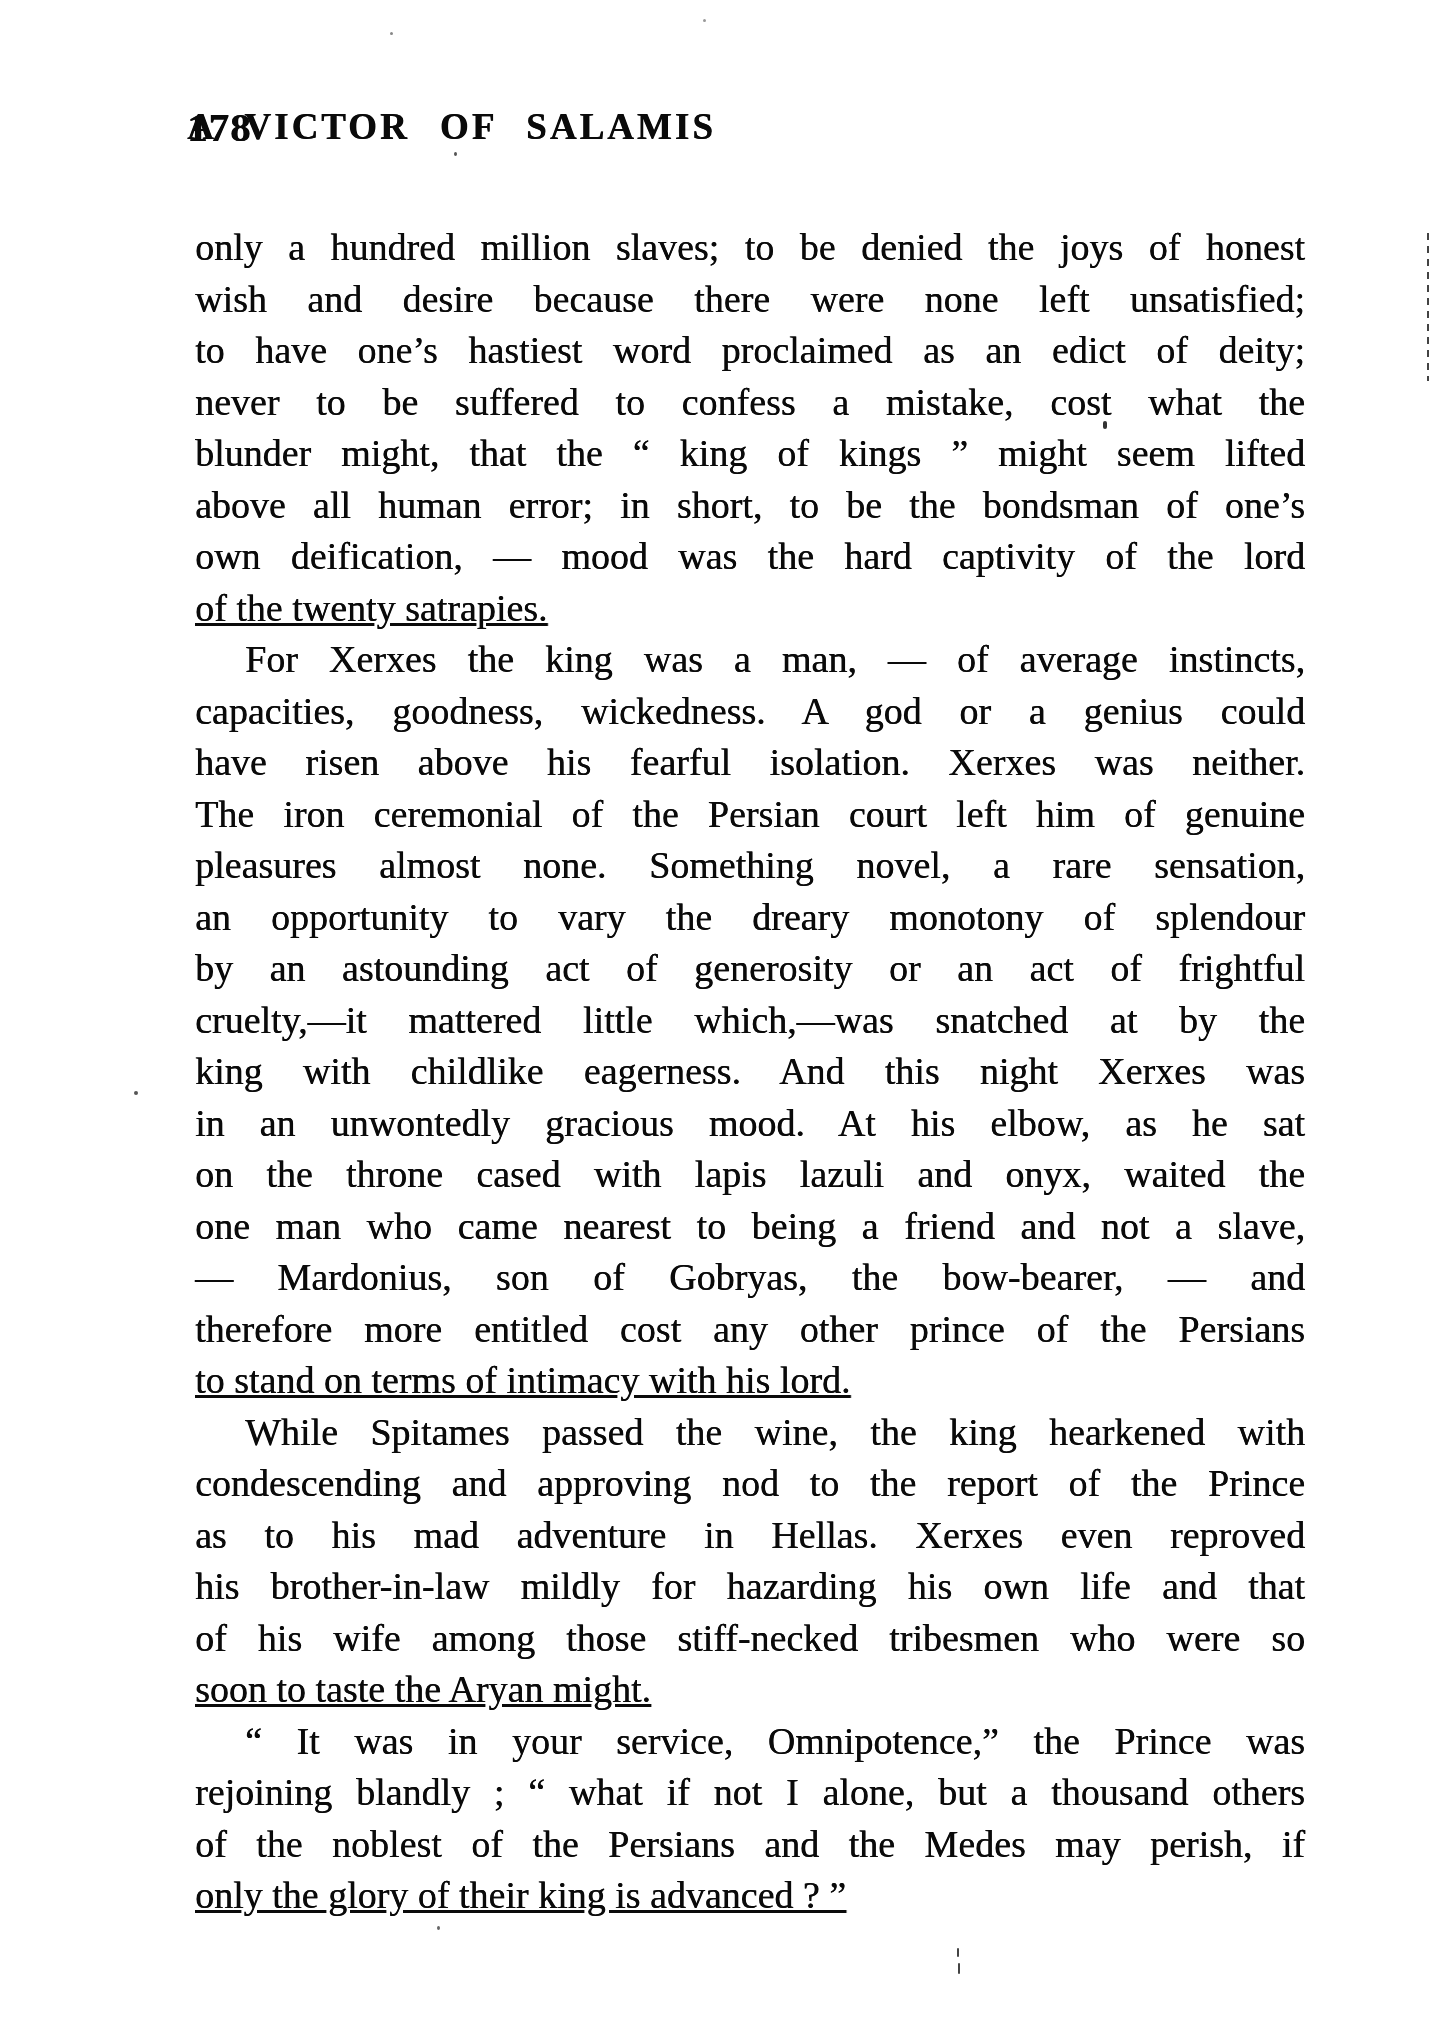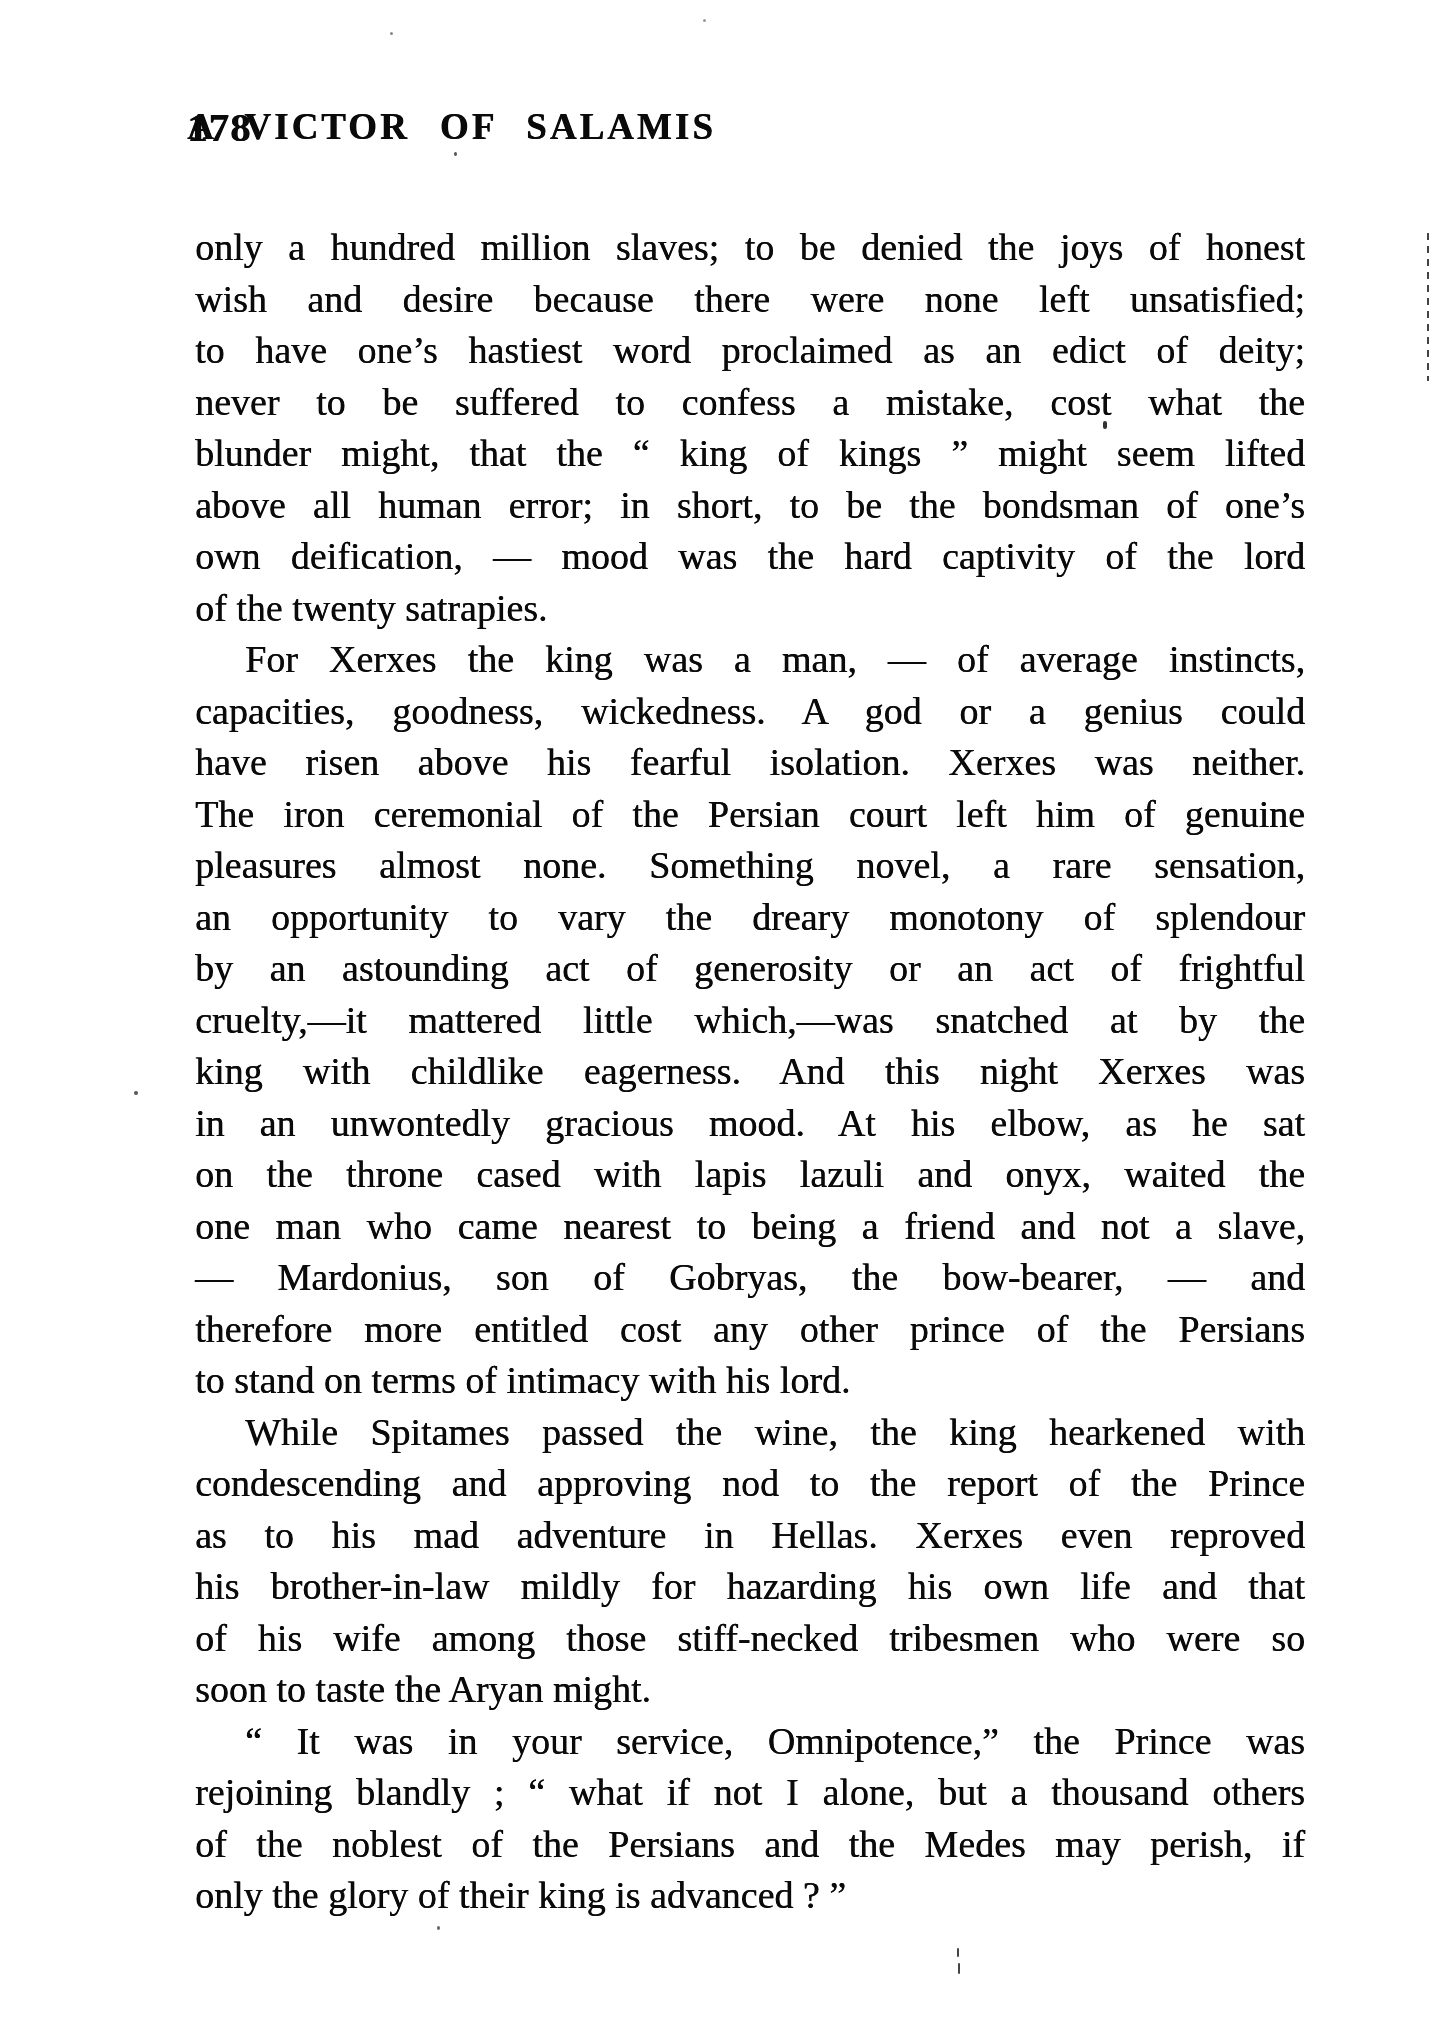--- a/index.html
+++ b/index.html
@@ -57,20 +57,21 @@
     margin-left: 8px;
   }
   .line {
     text-align: justify;
     text-align-last: justify;
     height: 51.5px;
     white-space: nowrap;
   }
   .line.last {
     text-align-last: left;
+    text-decoration: underline;
   }
   .line.indent {
     text-indent: 50px;
   }
   
   .margin-dash-line {
     position: absolute;
     left: 1427px;
     top: 233px;
     width: 2px;

